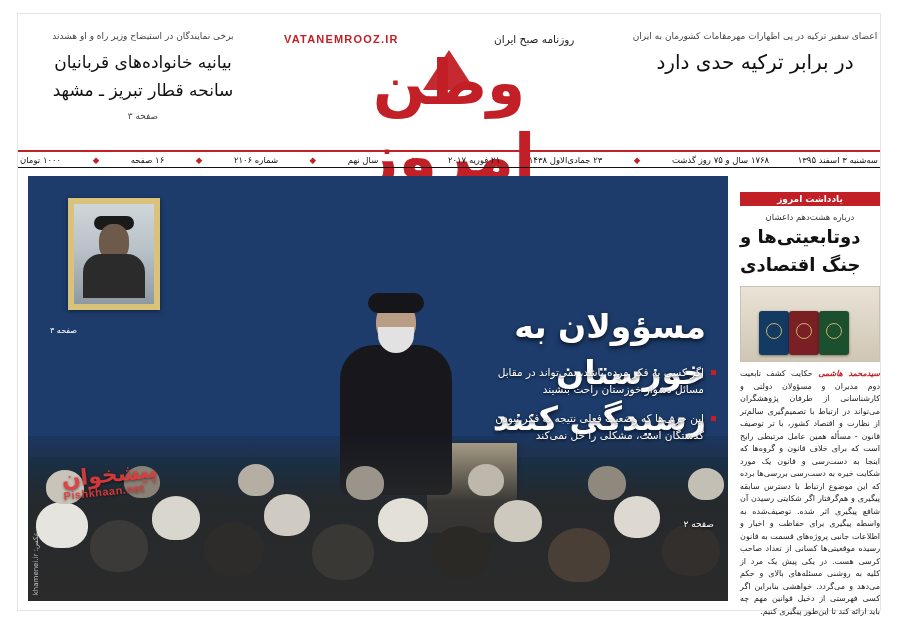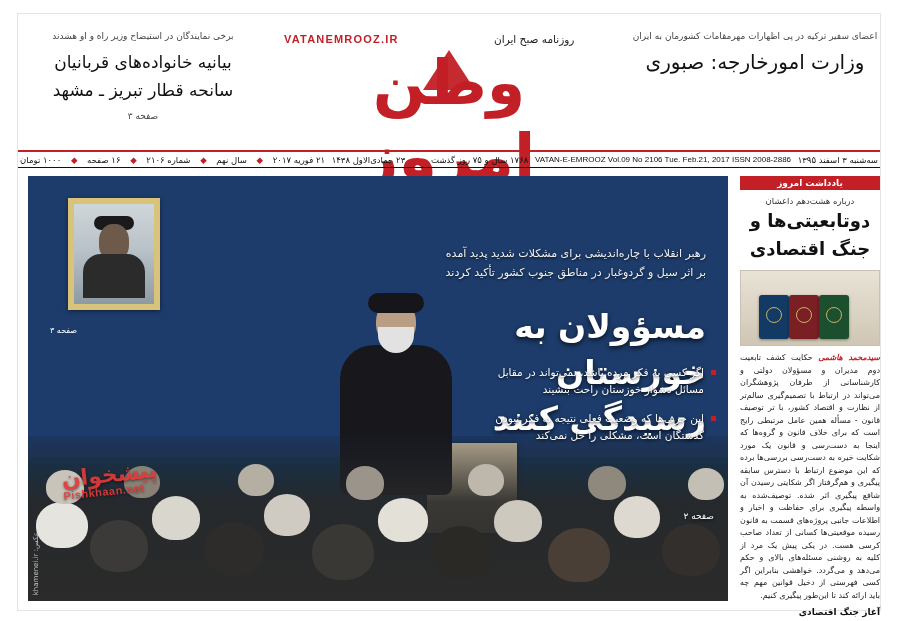--- a/index.html
+++ b/index.html
@@ -286,21 +286,21 @@
   .bullet::before {
     content: "";
     position: absolute;
     right: 0; top: 6px;
     width: 5px; height: 5px;
     background: #c21f26;
   }
   .page-ref {
     position: absolute;
     right: 14px;
-    bottom: 80px;
+    bottom: 72px;
     color: #fff;
     font-size: 9px;
     direction: rtl;
     text-shadow: 0 1px 3px rgba(0,0,0,.8);
   }
   .watermark {
     position: absolute;
     left: 34px;
     bottom: 104px;
     color: #e03a3a;
@@ -335,21 +335,21 @@
     top: 150px;
     color: #fff;
     font-size: 8px;
     direction: rtl;
   }
 
   
   .sidebar {
     position: absolute;
     right: 18px;
-    top: 176px;
+    top: 192px;
     width: 140px;
     height: 425px;
     direction: rtl;
   }
   .sb-band {
     background: #c21f26;
     color: #fff;
     font-size: 9px;
     text-align: center;
     padding: 2px 0;
@@ -359,21 +359,21 @@
     font-size: 8.5px;
     color: #333;
     margin-top: 6px;
     text-align: center;
   }
   .sb-title {
     font-size: 18px;
     font-weight: bold;
     line-height: 26px;
     color: #111;
-    text-align: center;
+    text-align: left;
     margin-top: 2px;
   }
   .sb-photo {
     margin-top: 8px;
     height: 74px;
     background: linear-gradient(180deg, #e9e3d6 0%, #cfc6b4 100%);
     position: relative;
     overflow: hidden;
     border: 1px solid #c9c2b4;
   }
@@ -416,21 +416,21 @@
 </head>
 <body>
 
 <div class="page">
   <div class="paper"></div>
 
   <div class="masthead">
 
     <div class="head-right">
       <div class="kicker">اعضای سفیر ترکیه در پی اظهارات مهرمقامات کشورمان به ایران</div>
-      <div class="head-title">وزارت امورخارجه: صبوری</div>
+      <div class="head-title">در برابر ترکیه حدی دارد</div>
     </div>
 
     <div class="logo-block">
       <div class="logo-flame"></div>
       <div style="position:relative;height:14px;">
         <div class="logo-sub" style="right:0;text-align:left;width:120px;">روزنامه صبح ایران</div>
         <div class="logo-site" style="position:absolute;left:0;top:3px;text-align:left;width:120px;">VATANEMROOZ.IR</div>
       </div>
       <div class="logo-word">وطن امروز</div>
     </div>
@@ -438,21 +438,20 @@
     <div class="head-left">
       <div class="kicker">برخی نمایندگان در استیضاح وزیر راه و او هشدند</div>
       <div class="head-title small">بیانیه خانواده‌های قربانیان</div>
       <div class="head-title small">سانحه قطار تبریز ـ مشهد</div>
       <div class="kicker" style="margin-top:6px;">صفحه ۳</div>
     </div>
   </div>
 
   <div class="infobar">
     <span>سه‌شنبه ۳ اسفند ۱۳۹۵</span>
-    <span class="en">VATAN-E-EMROOZ    Vol.09    No 2106    Tue. Feb.21, 2017    ISSN 2008-2886</span>
     <span>۱۷۶۸ سال و ۷۵ روز گذشت</span>
     <span class="dot">◆</span>
     <span>۲۳ جمادی‌الاول ۱۴۳۸</span>
     <span>۲۱ فوریه ۲۰۱۷</span>
     <span class="dot">◆</span>
     <span>سال نهم</span>
     <span class="dot">◆</span>
     <span>شماره ۲۱۰۶</span>
     <span class="dot">◆</span>
     <span>۱۶ صفحه</span>
@@ -497,24 +496,20 @@
       <div class="head-dot" style="left:634px;top:88px; width:58px; height:52px; background:#332f2c;"></div>
       <div class="head-dot" style="left:18px; top:34px; width:38px; height:34px; background:#c9c4b9;"></div>
       <div class="head-dot" style="left:96px; top:30px; width:36px; height:32px; background:#8a8176;"></div>
       <div class="head-dot" style="left:210px;top:28px; width:36px; height:32px; background:#b5aea2;"></div>
       <div class="head-dot" style="left:318px;top:30px; width:38px; height:34px; background:#9b948a;"></div>
       <div class="head-dot" style="left:440px;top:28px; width:36px; height:32px; background:#bdb7ac;"></div>
       <div class="head-dot" style="left:560px;top:30px; width:38px; height:34px; background:#8f887d;"></div>
       <div class="head-dot" style="left:660px;top:32px; width:36px; height:32px; background:#c4bfb4;"></div>
     </div>
 
-    <div class="photo-lede">
-      <div>رهبر انقلاب با چاره‌اندیشی برای مشکلات شدید پدید آمده</div>
-      <div>بر اثر سیل و گردوغبار در مناطق جنوب کشور تأکید کردند</div>
-    </div>
 
     <div class="photo-headline">
       <div>مسؤولان به خوزستان</div>
       <div>رسیدگی کنند</div>
     </div>
 
     <div class="bullets">
       <div class="bullet">اگر کسی به فکر مرده باشد، نمی‌تواند در مقابل مسائل دشوار خوزستان راحت بنشیند</div>
       <div class="bullet">این حرف‌ها که وضعیت فعلی نتیجه به فکر نبودن گذشتگان است، مشکلی را حل نمی‌کند</div>
     </div>

